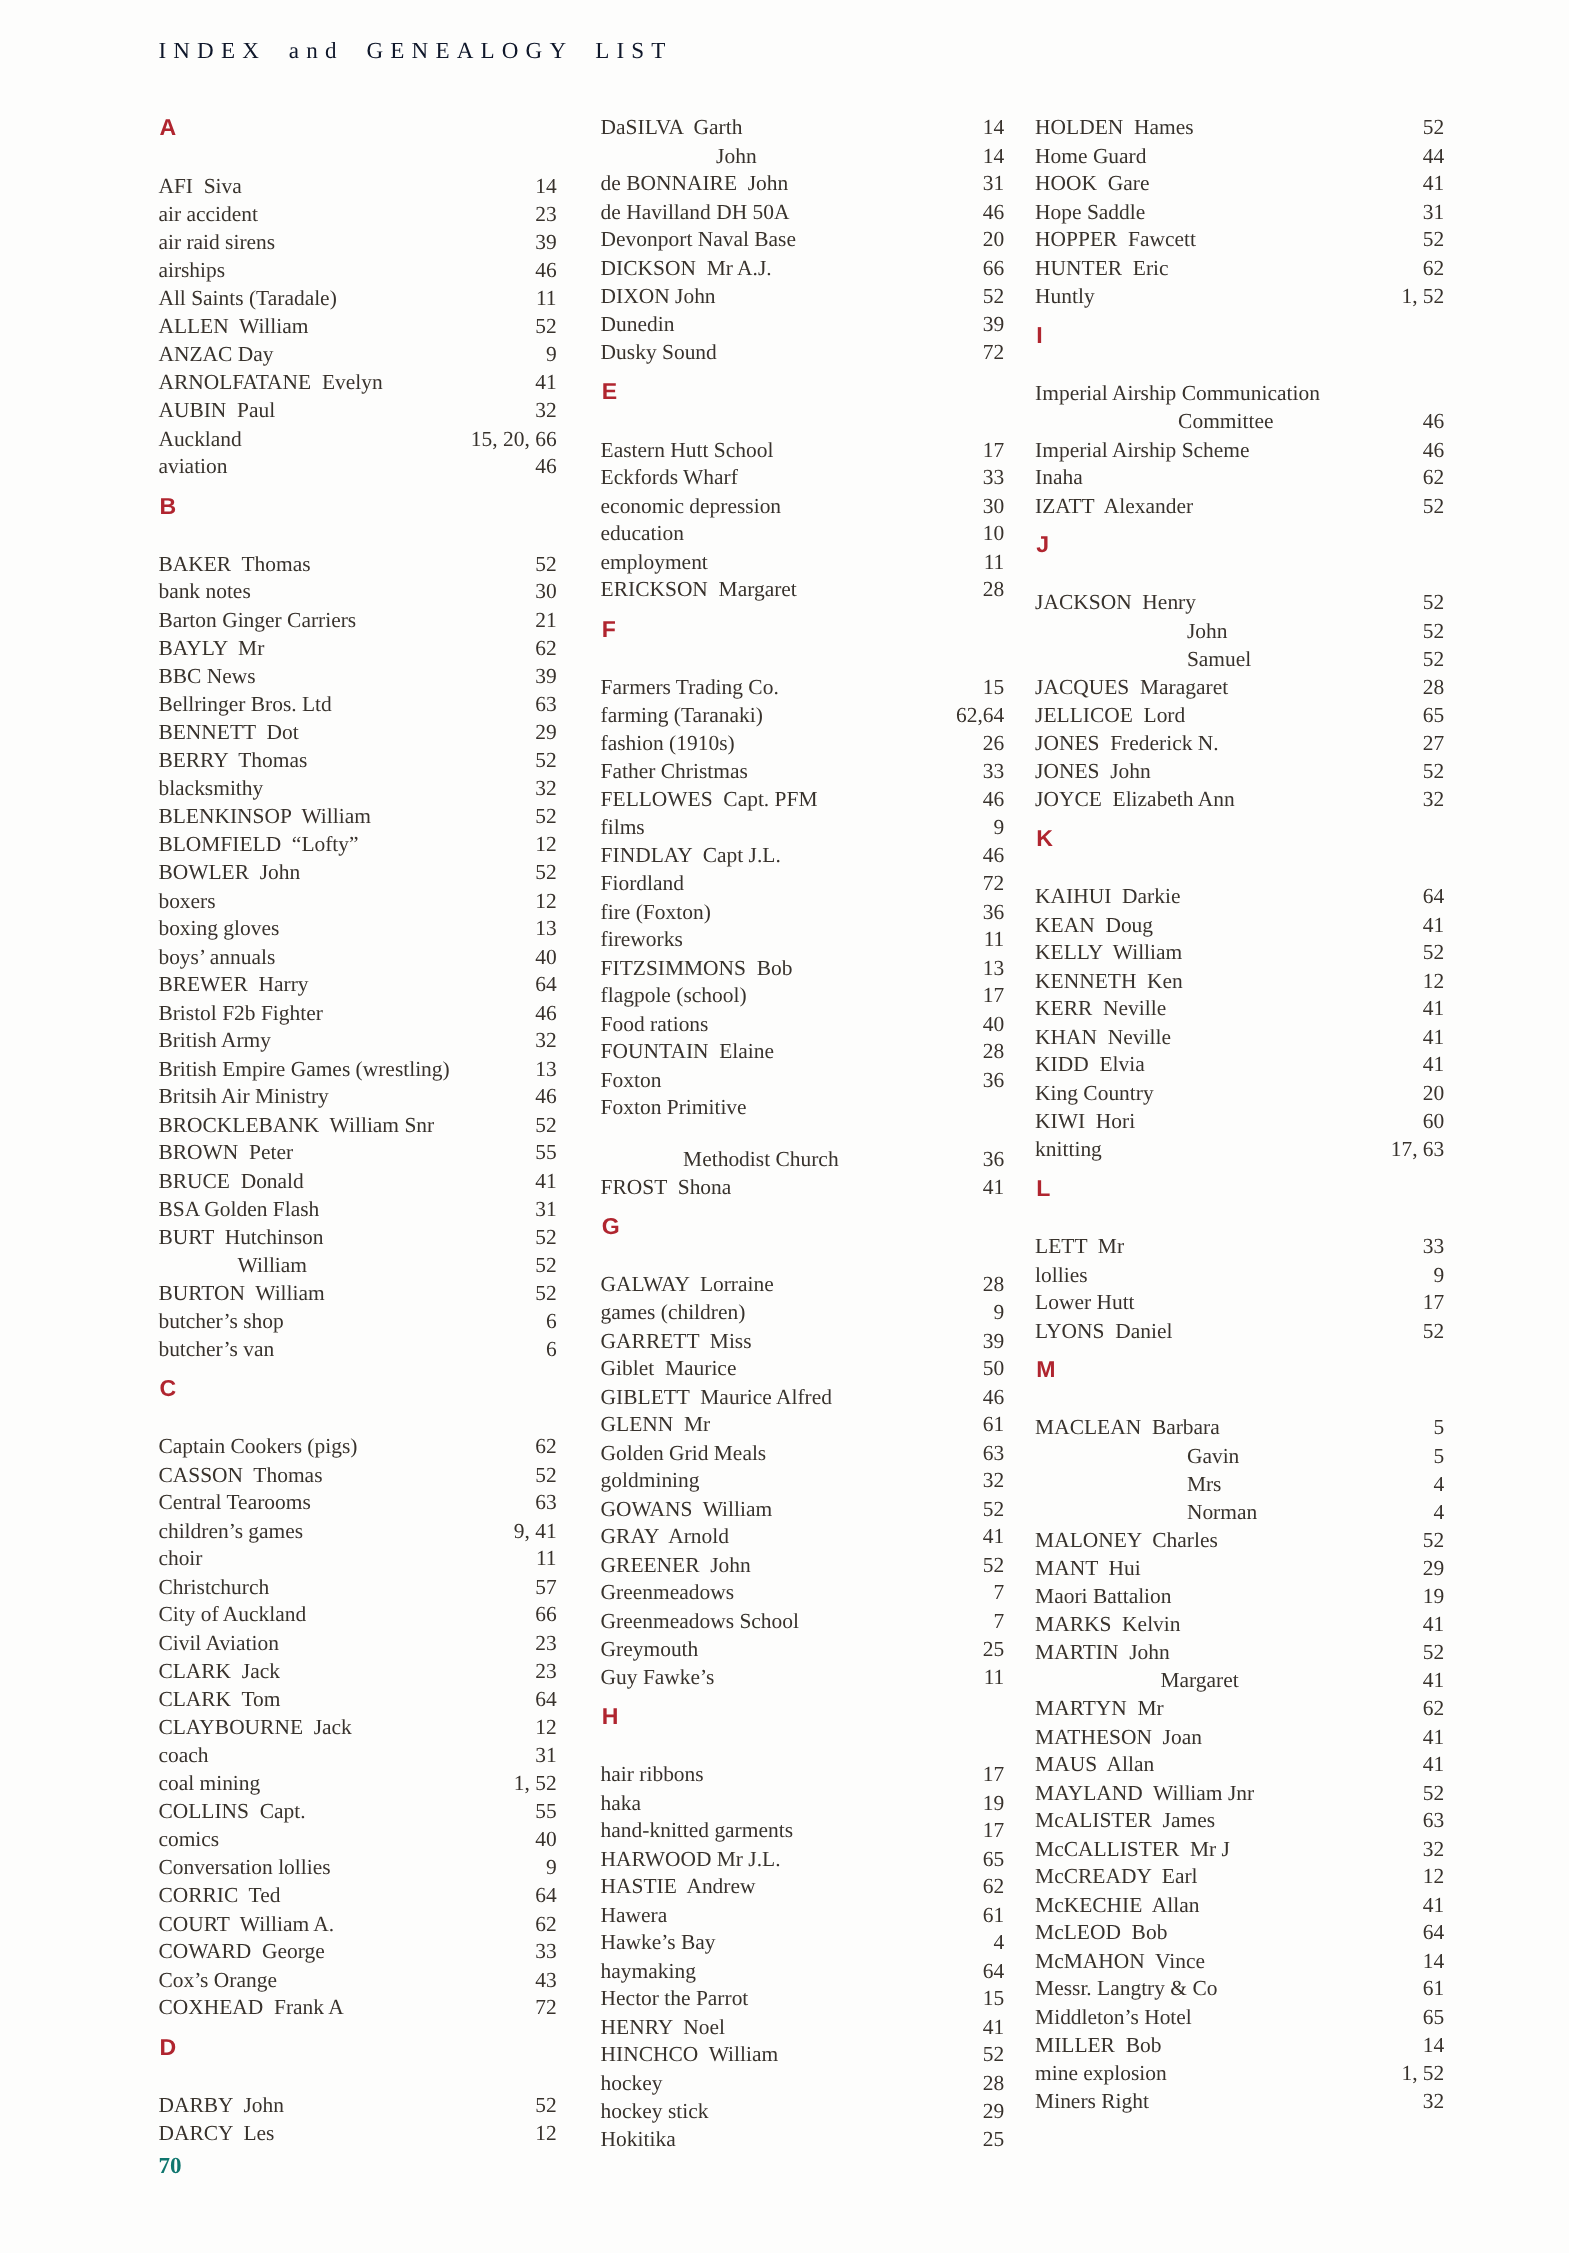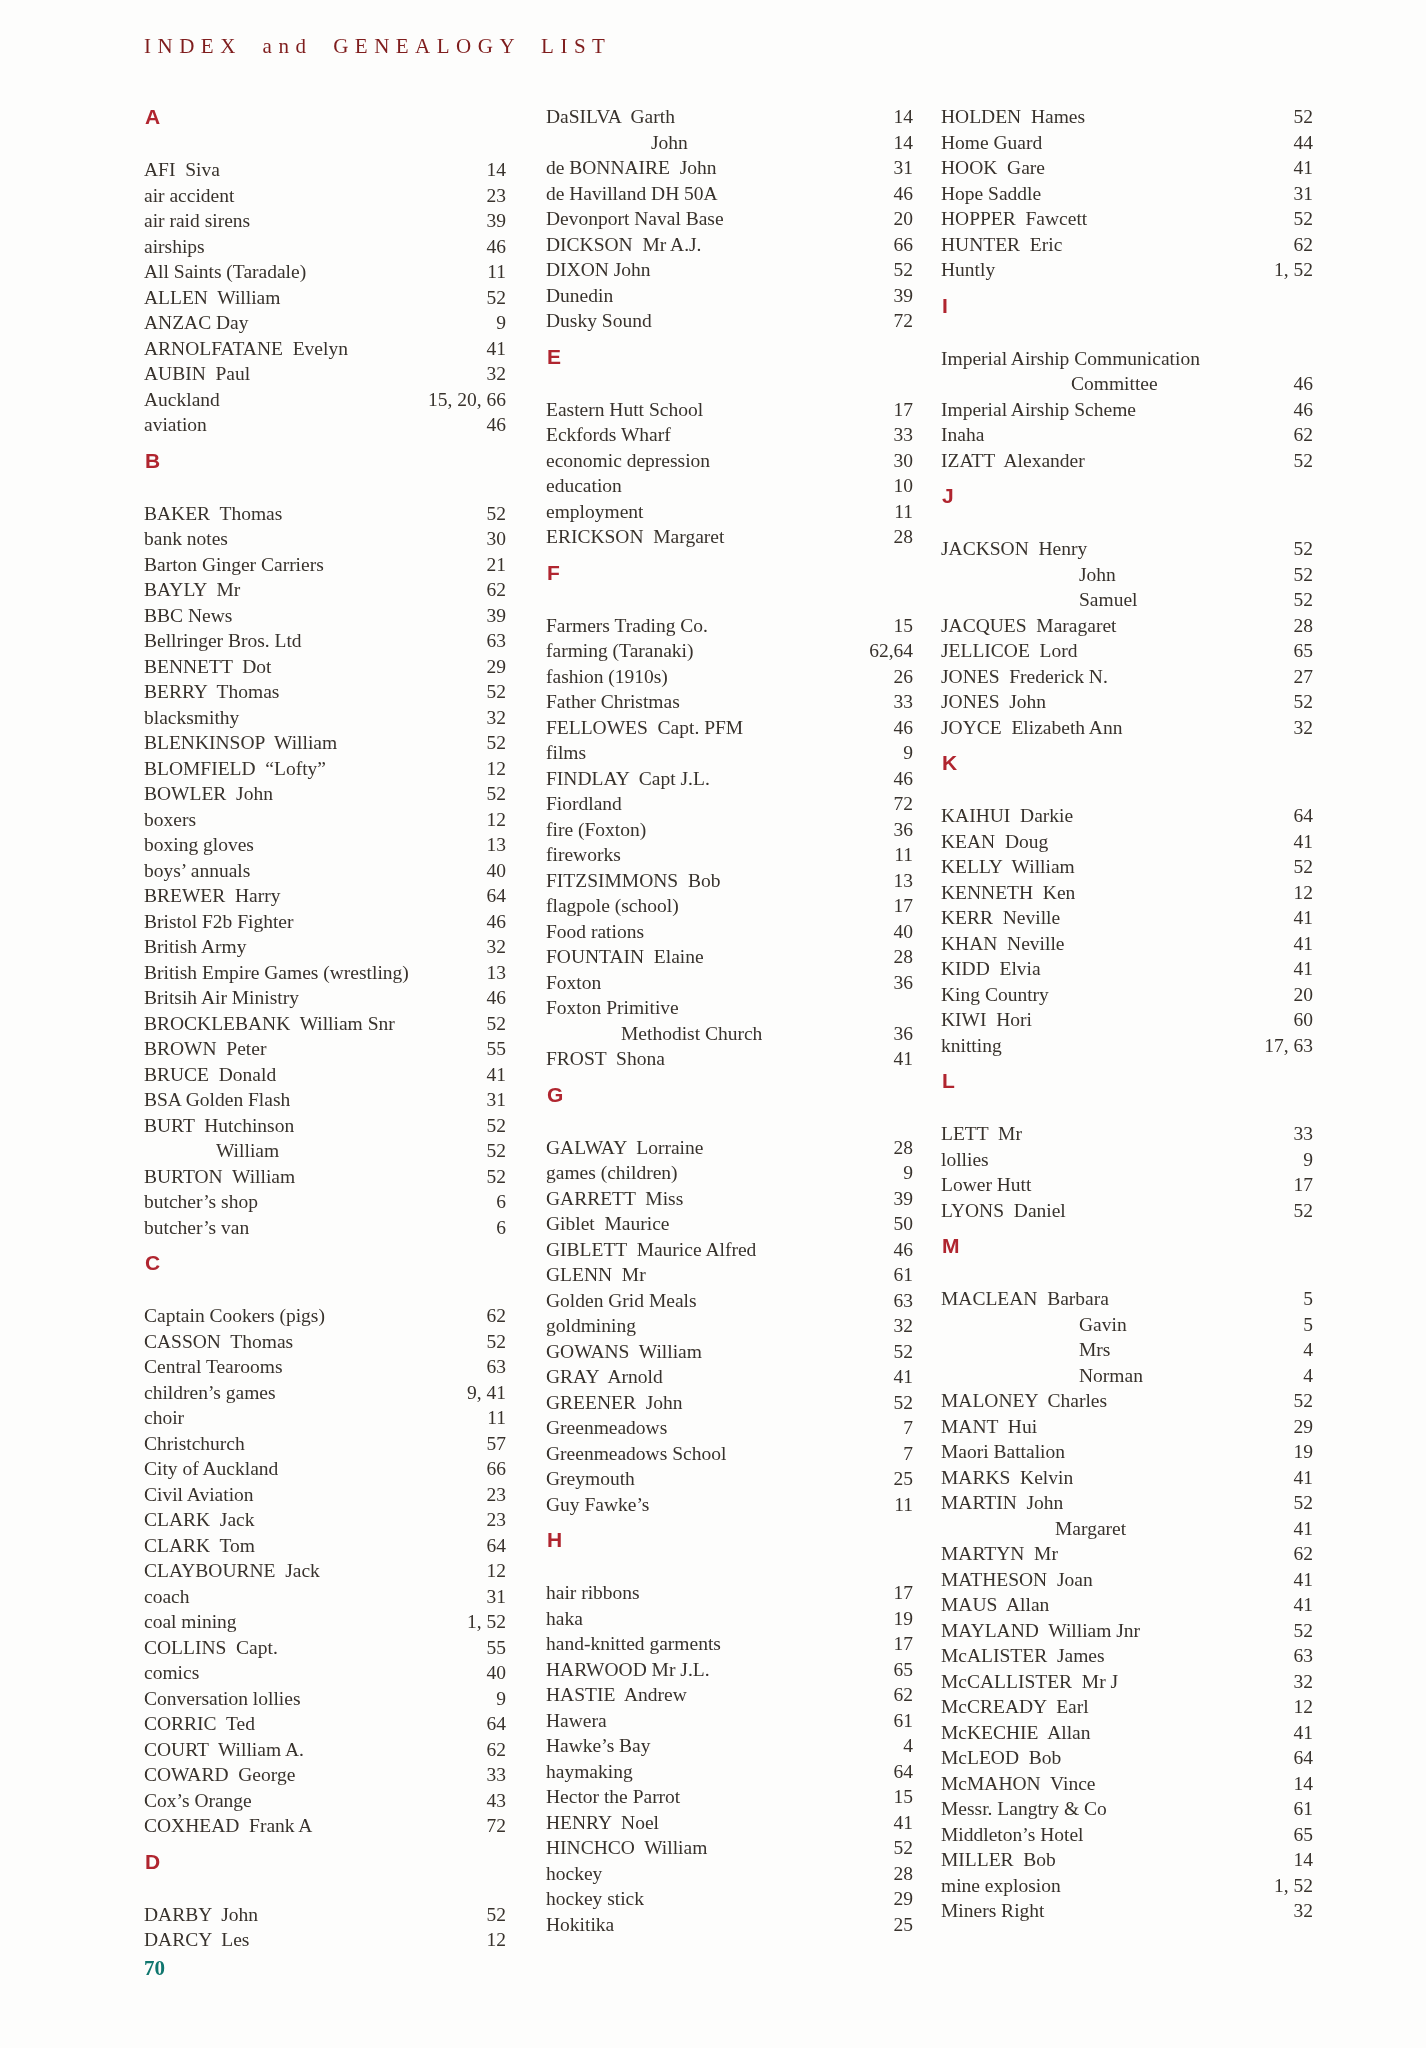--- a/index.html
+++ b/index.html
@@ -15,21 +15,21 @@
     color: #38322c;
     overflow: hidden;
   }
   .page-header {
     position: absolute;
     left: 144px;
     top: 34px;
     font-size: 21px;
     letter-spacing: 6.5px;
     word-spacing: 9px;
-    color: #7f1d1d;
+    color: #0f172a;
   }
   .columns {
     position: absolute;
     left: 144px;
     top: 104px;
     display: flex;
   }
   .col { flex: none; }
   .col-1 { width: 362px; margin-right: 40px; }
   .col-2 { width: 367px; margin-right: 28px; }
@@ -463,21 +463,21 @@
         </div>
         <div class="row">
           <span class="name">Foxton</span>
           <span class="num">36</span>
         </div>
         <div class="row">
           <span class="name">Foxton Primitive</span>
           <span class="num"></span>
         </div>
         <div class="row">
-          <span class="name" style="padding-left: 75px;">Methodist Church</span>
+          <span class="name" style="padding-left: 75px; margin-top: 21px;">Methodist Church</span>
           <span class="num">36</span>
         </div>
         <div class="row">
           <span class="name">FROST  Shona</span>
           <span class="num">41</span>
         </div>
       </div>
       <div class="section">
         <div class="section-letter">G</div>
         <div class="row">

